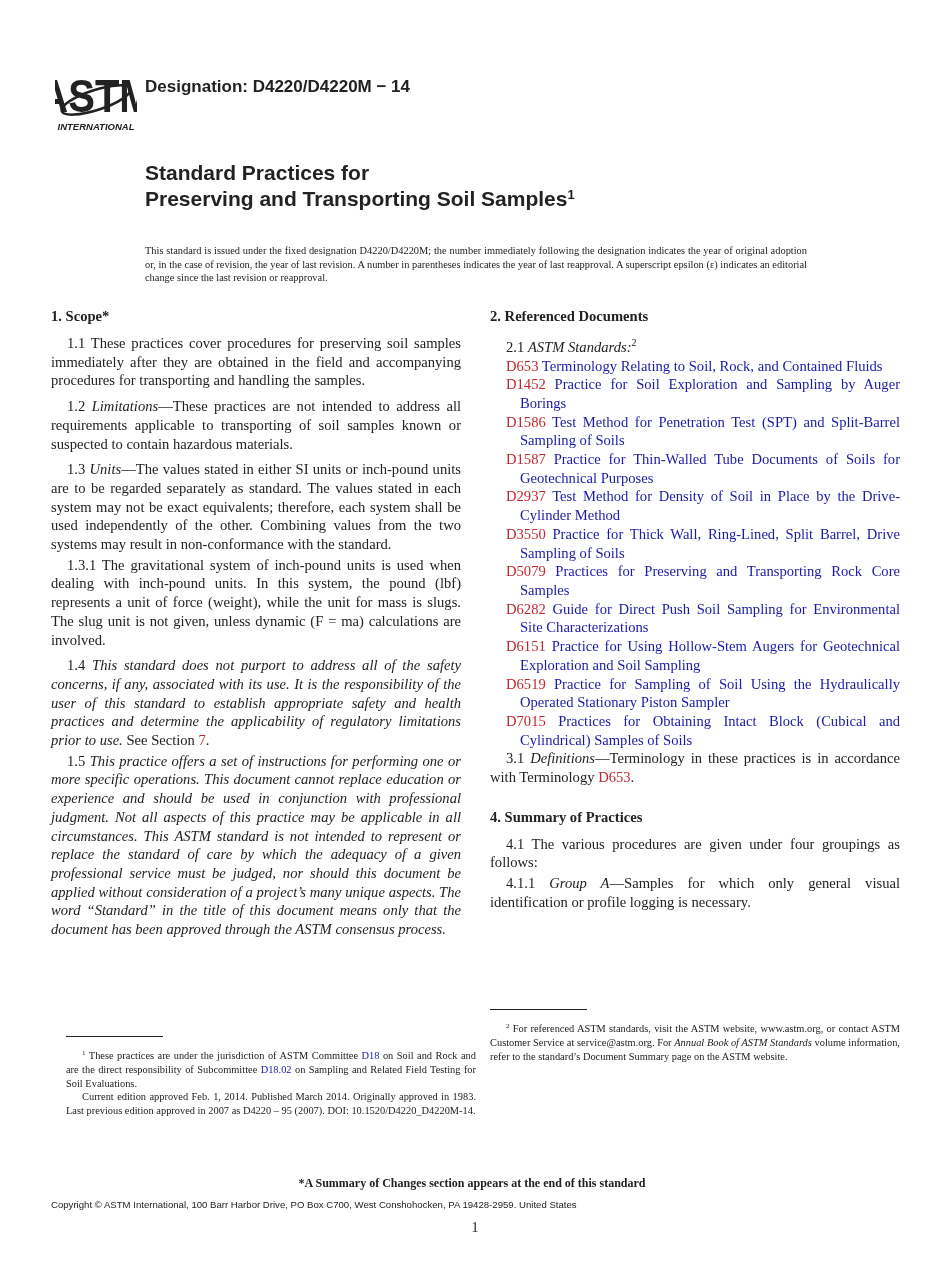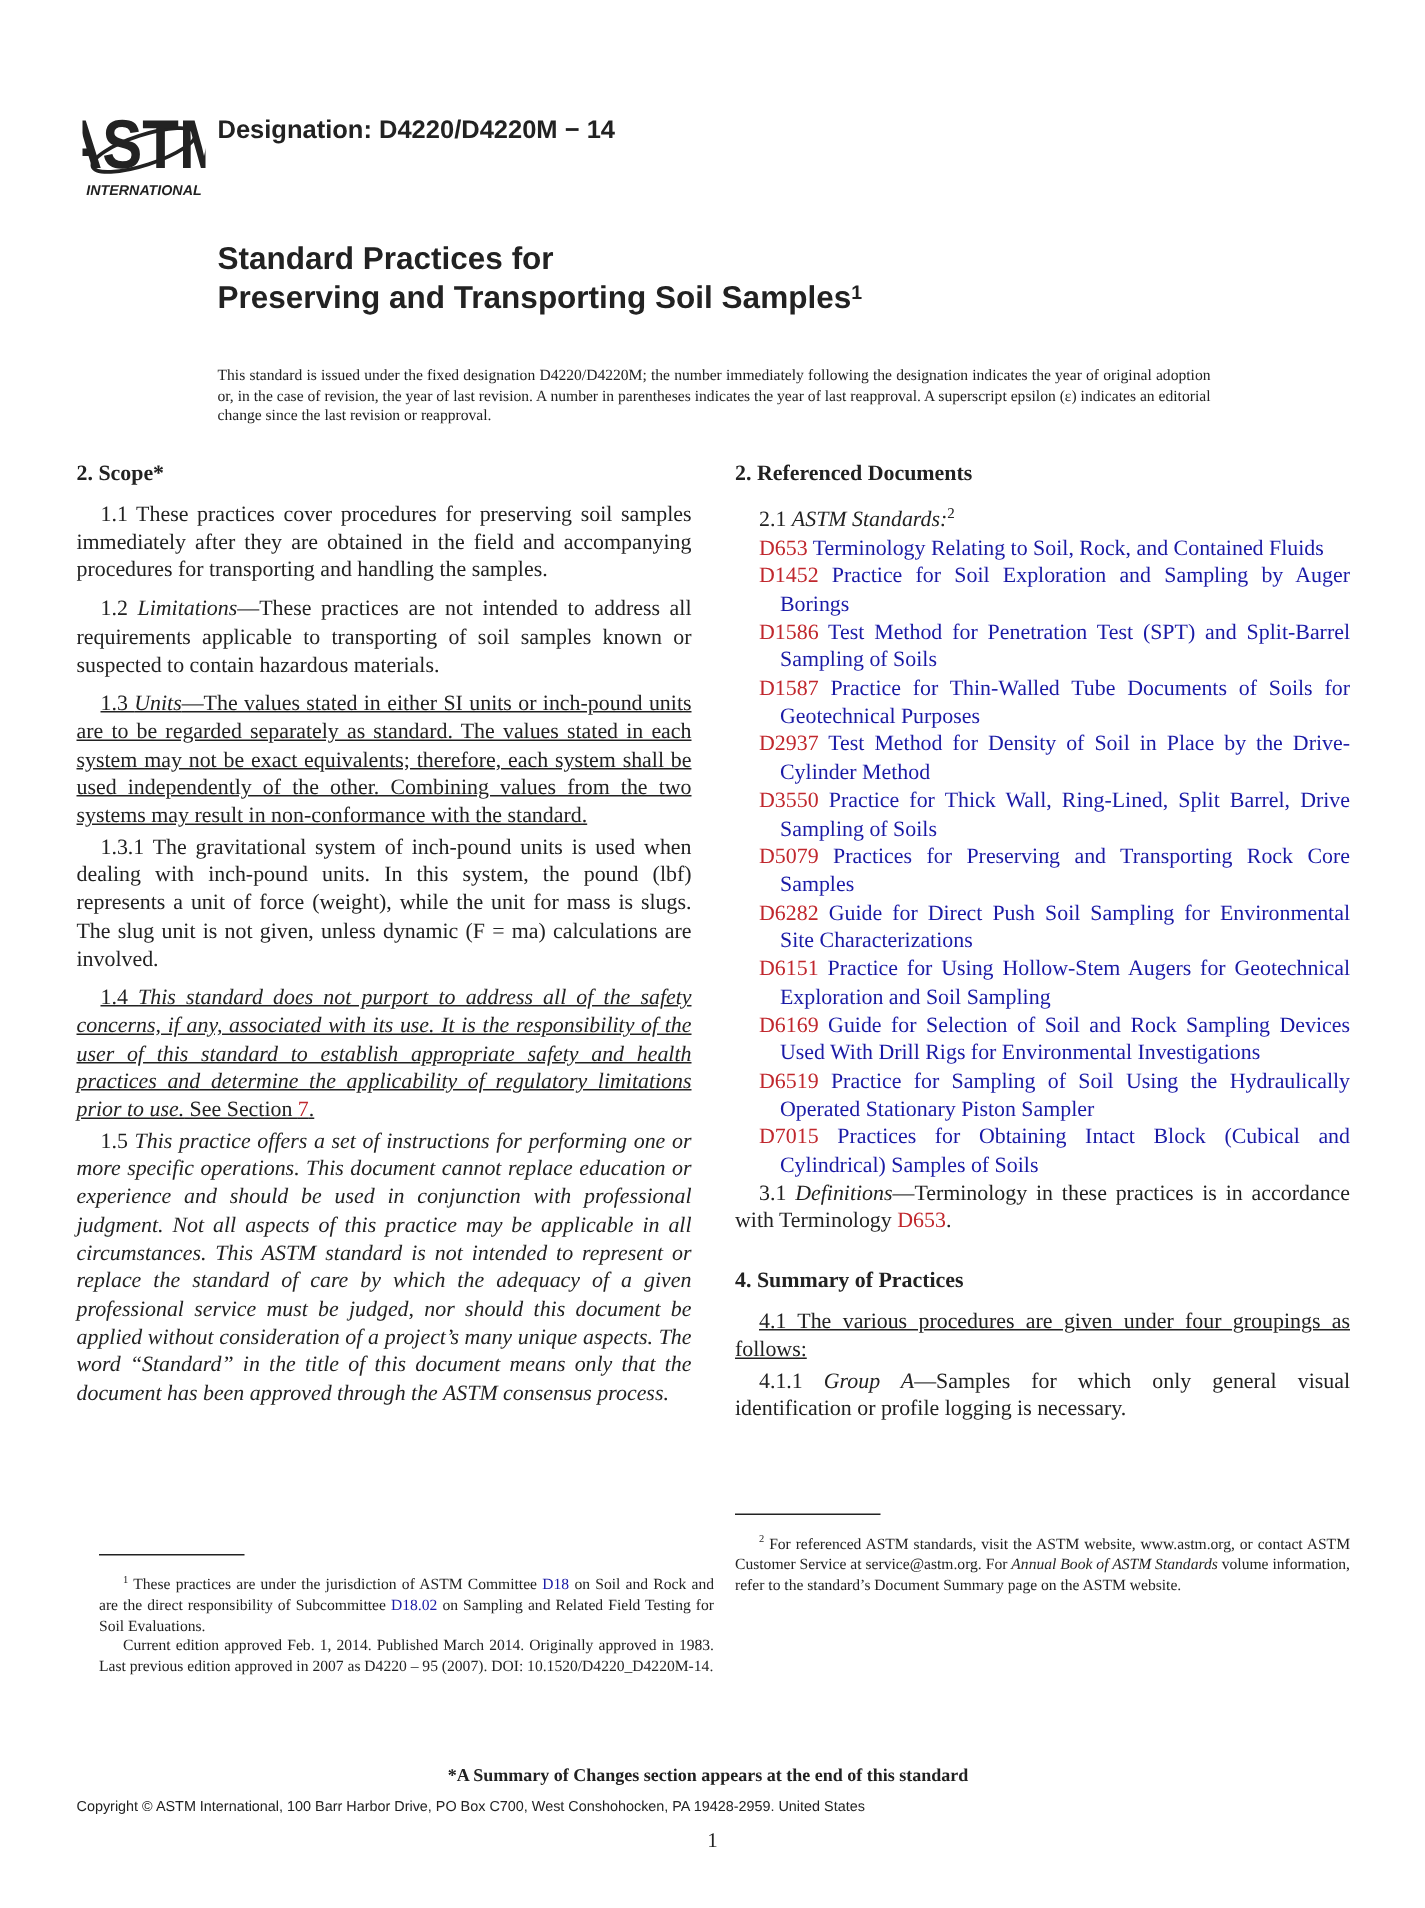--- a/index.html
+++ b/index.html
@@ -14,21 +14,21 @@
   .title sup { font-size: 13px; vertical-align: top; position: relative; top: -4px; }
 
   .notice { position: absolute; left: 145px; top: 244px; width: 662px; font-size: 10.4px; line-height: 13.6px; text-align: justify; color: #222; }
 
   .col { position: absolute; top: 306px; width: 410px; font-size: 14.6px; line-height: 18.7px; color: #222; }
   .col.left { left: 51px; }
   .col.right { left: 490px; }
 
   h2.sec { font-size: 14.6px; font-weight: bold; margin: 0 0 8px 0; line-height: 20px; }
   p.para { margin: 0 0 7px 0; text-align: justify; text-indent: 16px; }
-  p.para.tight { margin-bottom: 2px; text-decoration: underline; }
+  p.para.tight { margin-bottom: 2px; }
   .it { font-style: italic; }
   .red { color: #c0272d; }
   .blue { color: #1a1aa6; }
 
   .ref { margin: 0; padding-left: 30px; text-indent: -14px; text-align: justify; margin-left: 0px; }
   .ref .code { color: #c0272d; }
   .ref .title-txt { color: #1a1aa6; }
   .reflist { padding-left: 0; }
 
   .fn-rule { width: 97px; height: 1px; background: #222; margin: 0 0 10px 0; }
@@ -56,21 +56,21 @@
 <div class="designation sans">Designation: D4220/D4220M − 14</div>
 
 <div class="title sans">
   <div>Standard Practices for</div>
   <div><span>Preserving and Transporting Soil Samples</span><sup>1</sup></div>
 </div>
 
 <div class="notice serif">This standard is issued under the fixed designation D4220/D4220M; the number immediately following the designation indicates the year of original adoption or, in the case of revision, the year of last revision. A number in parentheses indicates the year of last reapproval. A superscript epsilon (ε) indicates an editorial change since the last revision or reapproval.</div>
 
 <div class="col left serif">
-  <h2 class="sec">2. Scope*</h2>
+  <h2 class="sec">1. Scope*</h2>
   <p class="para">1.1 These practices cover procedures for preserving soil samples immediately after they are obtained in the field and accompanying procedures for transporting and handling the samples.</p>
   <p class="para"><span>1.2 </span><span class="it">Limitations</span><span>—These practices are not intended to address all requirements applicable to transporting of soil samples known or suspected to contain hazardous materials.</span></p>
   <p class="para tight"><span>1.3 </span><span class="it">Units</span><span>—The values stated in either SI units or inch-pound units are to be regarded separately as standard. The values stated in each system may not be exact equivalents; therefore, each system shall be used independently of the other. Combining values from the two systems may result in non-conformance with the standard.</span></p>
   <p class="para">1.3.1 The gravitational system of inch-pound units is used when dealing with inch-pound units. In this system, the pound (lbf) represents a unit of force (weight), while the unit for mass is slugs. The slug unit is not given, unless dynamic (F = ma) calculations are involved.</p>
   <p class="para tight"><span>1.4 </span><span class="it">This standard does not purport to address all of the safety concerns, if any, associated with its use. It is the responsibility of the user of this standard to establish appropriate safety and health practices and determine the applicability of regulatory limitations prior to use.</span><span> See Section </span><span class="red">7</span><span>.</span></p>
   <p class="para"><span>1.5 </span><span class="it">This practice offers a set of instructions for performing one or more specific operations. This document cannot replace education or experience and should be used in conjunction with professional judgment. Not all aspects of this practice may be applicable in all circumstances. This ASTM standard is not intended to represent or replace the standard of care by which the adequacy of a given professional service must be judged, nor should this document be applied without consideration of a project’s many unique aspects. The word “Standard” in the title of this document means only that the document has been approved through the ASTM consensus process.</span></p>
 </div>
 
 <div class="footnote serif" style="left:66px; top:1036px;">
   <div class="fn-rule"></div>
@@ -84,21 +84,20 @@
   <div class="reflist">
     <p class="ref"><span class="code">D653</span> <span class="title-txt">Terminology Relating to Soil, Rock, and Contained Fluids</span></p>
     <p class="ref"><span class="code">D1452</span> <span class="title-txt">Practice for Soil Exploration and Sampling by Auger Borings</span></p>
     <p class="ref"><span class="code">D1586</span> <span class="title-txt">Test Method for Penetration Test (SPT) and Split-Barrel Sampling of Soils</span></p>
     <p class="ref"><span class="code">D1587</span> <span class="title-txt">Practice for Thin-Walled Tube Documents of Soils for Geotechnical Purposes</span></p>
     <p class="ref"><span class="code">D2937</span> <span class="title-txt">Test Method for Density of Soil in Place by the Drive-Cylinder Method</span></p>
     <p class="ref"><span class="code">D3550</span> <span class="title-txt">Practice for Thick Wall, Ring-Lined, Split Barrel, Drive Sampling of Soils</span></p>
     <p class="ref"><span class="code">D5079</span> <span class="title-txt">Practices for Preserving and Transporting Rock Core Samples</span></p>
     <p class="ref"><span class="code">D6282</span> <span class="title-txt">Guide for Direct Push Soil Sampling for Environmental Site Characterizations</span></p>
     <p class="ref"><span class="code">D6151</span> <span class="title-txt">Practice for Using Hollow-Stem Augers for Geotechnical Exploration and Soil Sampling</span></p>
-    <p class="ref"><span class="code">D6169</span> <span class="title-txt">Guide for Selection of Soil and Rock Sampling Devices Used With Drill Rigs for Environmental Investigations</span></p>
     <p class="ref"><span class="code">D6519</span> <span class="title-txt">Practice for Sampling of Soil Using the Hydraulically Operated Stationary Piston Sampler</span></p>
     <p class="ref"><span class="code">D7015</span> <span class="title-txt">Practices for Obtaining Intact Block (Cubical and Cylindrical) Samples of Soils</span></p>
   </div>
 
   <p class="para"><span>3.1 </span><span class="it">Definitions</span><span>—Terminology in these practices is in accordance with Terminology </span><span class="red">D653</span><span>.</span></p>
 
   <h2 class="sec" style="margin-top:20px;">4. Summary of Practices</h2>
   <p class="para tight">4.1 The various procedures are given under four groupings as follows:</p>
   <p class="para"><span>4.1.1 </span><span class="it">Group A</span><span>—Samples for which only general visual identification or profile logging is necessary.</span></p>
 </div>

